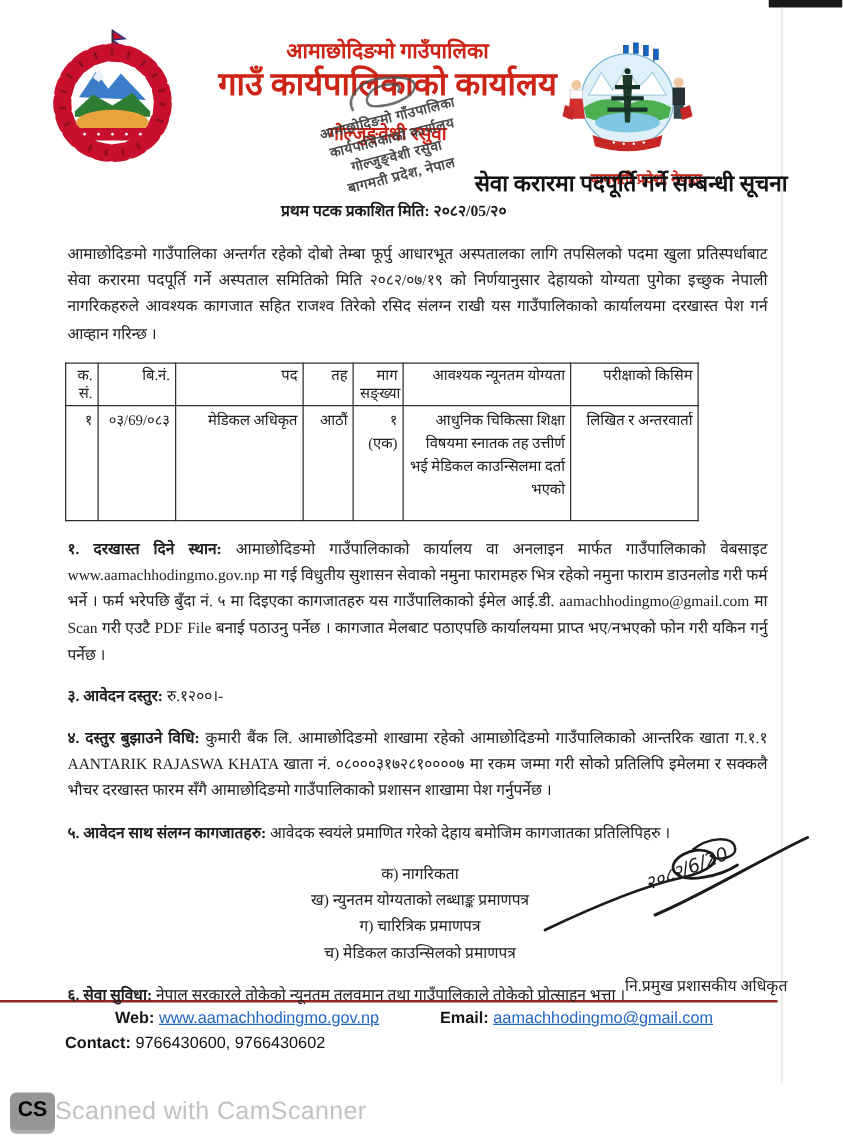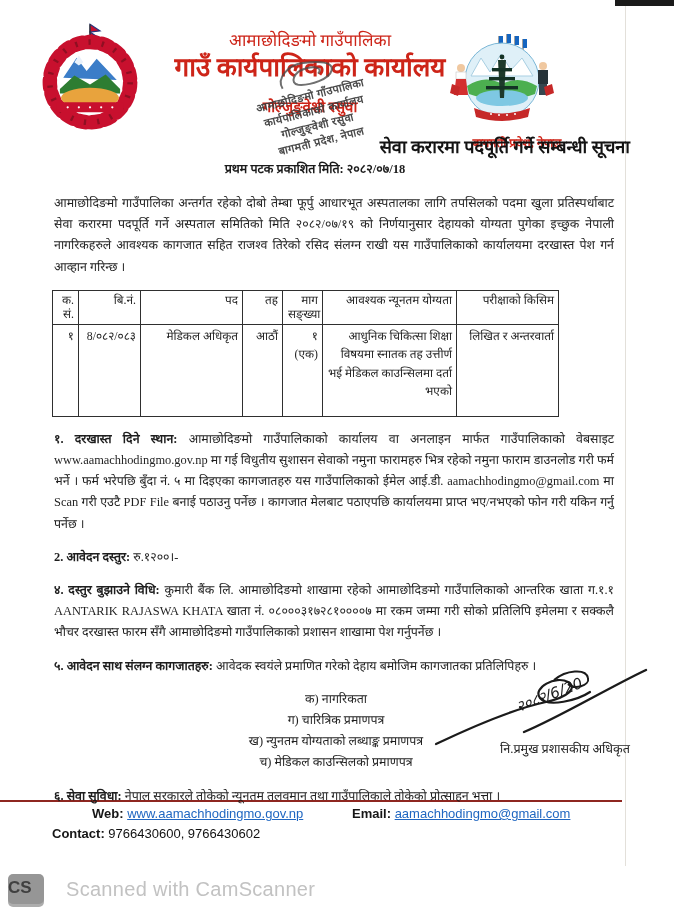--- a/index.html
+++ b/index.html
@@ -8,21 +8,21 @@
     font-family:"Liberation Serif","DejaVu Serif",serif;color:#1e1e1e;overflow:hidden;
   }
   
   .corner-bar{position:absolute;left:615px;top:0;width:59px;height:6px;background:#1a1a1a}
   .edge-line{position:absolute;left:625px;top:6px;width:1px;height:860px;background:#e3e0da}
 
   
   .emblem-left{position:absolute;left:34px;top:22px;width:112px;height:116px}
   .emblem-right{position:absolute;left:447px;top:32px;width:110px;height:96px}
   .letterhead{position:absolute;left:140px;top:30px;width:340px;text-align:center;z-index:1}
-  .lh-1{font-size:17px;font-weight:normal;color:#cd2418;line-height:22px}
+  .lh-1{font-size:17px;font-weight:bold;color:#cd2418;line-height:22px}
   .lh-2{font-size:26px;font-weight:bold;color:#cd2418;line-height:32px}
   .lh-3{position:absolute;left:190px;top:96px;width:240px;text-align:center;
         font-size:15px;font-weight:bold;color:#cd2418;z-index:1}
   .province{position:absolute;left:452px;top:134px;width:130px;text-align:center;
         font-size:12px;font-weight:bold;color:#cd2418}
   .stamp{position:absolute;left:217px;top:56px;width:190px;transform:rotate(-14deg);
         text-align:center;color:#3d3d3d;z-index:3;opacity:.93}
   .stamp .scribble{display:block;margin:0 auto -2px auto}
   .stamp-line{font-size:11px;line-height:15.5px;font-weight:bold;letter-spacing:.5px;white-space:nowrap}
 
@@ -42,37 +42,37 @@
   th{font-weight:normal;line-height:14.5px}
   td{line-height:18.5px}
   .pre{white-space:pre-line}
   .doc-item{margin-left:4px;text-align:center}
   .pt{margin-top:0}
 
   
   .sig-wrap{position:absolute;left:428px;top:640px;width:240px;height:120px;z-index:4}
   .sig-date{position:absolute;left:86px;top:44px;transform:rotate(-21deg);
         font-family:"DejaVu Sans",sans-serif;font-style:italic;font-size:15px;color:#1c1c1c;white-space:nowrap}
-  .sig-title{position:absolute;left:476px;top:740px;width:178px;text-align:center;
+  .sig-title{position:absolute;left:476px;top:780px;width:178px;text-align:center;
         font-size:12.6px;color:#232323}
 
   
   .footer-line{position:absolute;left:0;top:800px;width:622px;border-top:2px solid #8e2620}
   .footer{font-family:Liberation Sans, sans-serif;font-size:13px;color:#111}
   .f-web{position:absolute;left:92px;top:806px}
   .f-email{position:absolute;left:352px;top:806px}
   .f-contact{position:absolute;left:52px;top:826px}
   .f-label{font-weight:bold;color:#161616}
   a.link{color:#1f66c1;text-decoration:underline;cursor:pointer}
 
   
   .cs-badge{position:absolute;left:8px;top:874px;width:36px;height:30px;background:#969696;
-        border-radius:5px;color:#404040;font-family:"Liberation Sans",sans-serif;font-weight:bold;
-        font-size:17px;line-height:28px;box-shadow:0 3px 0 #adadad}
-  .cs-text{position:absolute;left:66px;top:878px;font-family:"Liberation Sans",sans-serif;
+        border-radius:5px;color:#000000;font-family:"Liberation Sans",sans-serif;font-weight:bold;
+        font-size:17px;text-align:center;line-height:28px;box-shadow:0 3px 0 #adadad}
+  .cs-text{position:absolute;left:44px;top:878px;font-family:"Liberation Sans",sans-serif;
         font-size:20px;color:#c2c2c2;letter-spacing:.3px}
 </style>
 </head>
 <body>
 
 <div class="corner-bar"></div>
 <div class="edge-line"></div>
 
 <svg class="emblem-left" viewBox="0 0 100 104">
   <g>
@@ -147,21 +147,21 @@
   <svg class="scribble" width="74" height="34" viewBox="0 0 74 34">
     <path d="M12,26 C8,14 24,4 38,6 C54,8 68,12 64,20 C60,28 40,30 28,26 C20,23 26,12 40,12 C50,12 56,16 50,20" fill="none" stroke="#4a4a4a" stroke-width="2" opacity=".85"></path>
   </svg>
   <div class="stamp-line">आमाछोदिङमो गाँउपालिका</div>
   <div class="stamp-line">कार्यपालिकाको कार्यालय</div>
   <div class="stamp-line">गोल्जुङ्वेशी रसुवा</div>
   <div class="stamp-line">बागमती प्रदेश, नेपाल</div>
 </div>
 
 <div class="notice-title">सेवा करारमा पदपूर्ति गर्ने सम्बन्धी सूचना</div>
-<div class="published">प्रथम पटक प्रकाशित मिति: २०८२/०७/18</div>
+<div class="published">प्रथम पटक प्रकाशित मिति: २०८२/05/२०</div>
 
 <div class="content">
   <p>आमाछोदिङमो गाउँपालिका अन्तर्गत रहेको दोबो तेम्बा फूर्पु आधारभूत अस्पतालका लागि तपसिलको पदमा खुला प्रतिस्पर्धाबाट सेवा करारमा पदपूर्ति गर्ने अस्पताल समितिको मिति २०८२/०७/१९ को निर्णयानुसार देहायको योग्यता पुगेका इच्छुक नेपाली नागरिकहरुले आवश्यक कागजात सहित राजश्व तिरेको रसिद संलग्न राखी यस गाउँपालिकाको कार्यालयमा दरखास्त पेश गर्न आव्हान गरिन्छ ।</p>
 
   <table>
     <colgroup>
       <col style="width:26px">
         <col style="width:62px">
         <col style="width:102px">
         <col style="width:40px">
@@ -174,39 +174,39 @@
       <th>क. सं.</th>
       <th>बि.नं.</th>
       <th>पद</th>
       <th>तह</th>
       <th>माग सङ्ख्या</th>
       <th>आवश्यक न्यूनतम योग्यता</th>
       <th>परीक्षाको किसिम</th>
     </tr>
     <tr style="height:92px">
       <td>१</td>
-      <td>8/०८२/०८३</td>
+      <td>०३/69/०८३</td>
       <td>मेडिकल अधिकृत</td>
       <td>आठौं</td>
       <td class="pre">१
 (एक)</td>
       <td>आधुनिक चिकित्सा शिक्षा विषयमा स्नातक तह उत्तीर्ण भई मेडिकल काउन्सिलमा दर्ता भएको</td>
       <td>लिखित र अन्तरवार्ता</td>
     </tr>
   </tbody>
     </table>
 
   <p class="pt"><b>१. दरखास्त दिने स्थान:</b> <span>आमाछोदिङमो गाउँपालिकाको कार्यालय वा अनलाइन मार्फत गाउँपालिकाको वेबसाइट www.aamachhodingmo.gov.np मा गई विधुतीय सुशासन सेवाको नमुना फारामहरु भित्र रहेको नमुना फाराम डाउनलोड गरी फर्म भर्ने । फर्म भरेपछि बुँदा नं. ५ मा दिइएका कागजातहरु यस गाउँपालिकाको ईमेल आई.डी. aamachhodingmo@gmail.com मा Scan गरी एउटै PDF File बनाई पठाउनु पर्नेछ । कागजात मेलबाट पठाएपछि कार्यालयमा प्राप्त भए/नभएको फोन गरी यकिन गर्नु पर्नेछ ।</span></p>
-  <p class="pt"><b>2. आवेदन दस्तुर:</b> <span>रु.१२००।-</span></p>
+  <p class="pt"><b>३. आवेदन दस्तुर:</b> <span>रु.१२००।-</span></p>
   <p class="pt"><b>४. दस्तुर बुझाउने विधि:</b> <span>कुमारी बैंक लि. आमाछोदिङमो शाखामा रहेको आमाछोदिङमो गाउँपालिकाको आन्तरिक खाता ग.१.१ AANTARIK RAJASWA KHATA खाता नं. ०८०००३१७२८१००००७ मा रकम जम्मा गरी सोको प्रतिलिपि इमेलमा र सक्कलै भौचर दरखास्त फारम सँगै आमाछोदिङमो गाउँपालिकाको प्रशासन शाखामा पेश गर्नुपर्नेछ ।</span></p>
   <p class="pt"><b>५. आवेदन साथ संलग्न कागजातहरु:</b> <span>आवेदक स्वयंले प्रमाणित गरेको देहाय बमोजिम कागजातका प्रतिलिपिहरु ।</span></p>
 
   <div class="doc-item">क) नागरिकता</div>
+  <div class="doc-item">ख) न्युनतम योग्यताको लब्धाङ्क प्रमाणपत्र</div>
   <div class="doc-item">ग) चारित्रिक प्रमाणपत्र</div>
-  <div class="doc-item">ख) न्युनतम योग्यताको लब्धाङ्क प्रमाणपत्र</div>
   <div class="doc-item">च) मेडिकल काउन्सिलको प्रमाणपत्र</div>
 
   <p class="pt"><b>६. सेवा सुविधा:</b> <span>नेपाल सरकारले तोकेको न्यूनतम तलवमान तथा गाउँपालिकाले तोकेको प्रोत्साहन भत्ता ।</span></p>
 </div>
 
 <div class="sig-wrap">
   <svg width="240" height="120" viewBox="0 0 240 120">
     <path d="M8,104 C50,84 90,68 118,62 C140,57 150,48 140,42 C128,35 104,48 112,58 C120,68 150,60 162,52" fill="none" stroke="#1b1b1b" stroke-width="2.2" stroke-linecap="round"></path>
     <path d="M96,92 C130,78 180,48 218,30" fill="none" stroke="#1b1b1b" stroke-width="2.4" stroke-linecap="round"></path>
     <path d="M126,40 C138,30 158,28 160,38 C162,46 146,50 140,44" fill="none" stroke="#1b1b1b" stroke-width="2"></path>

